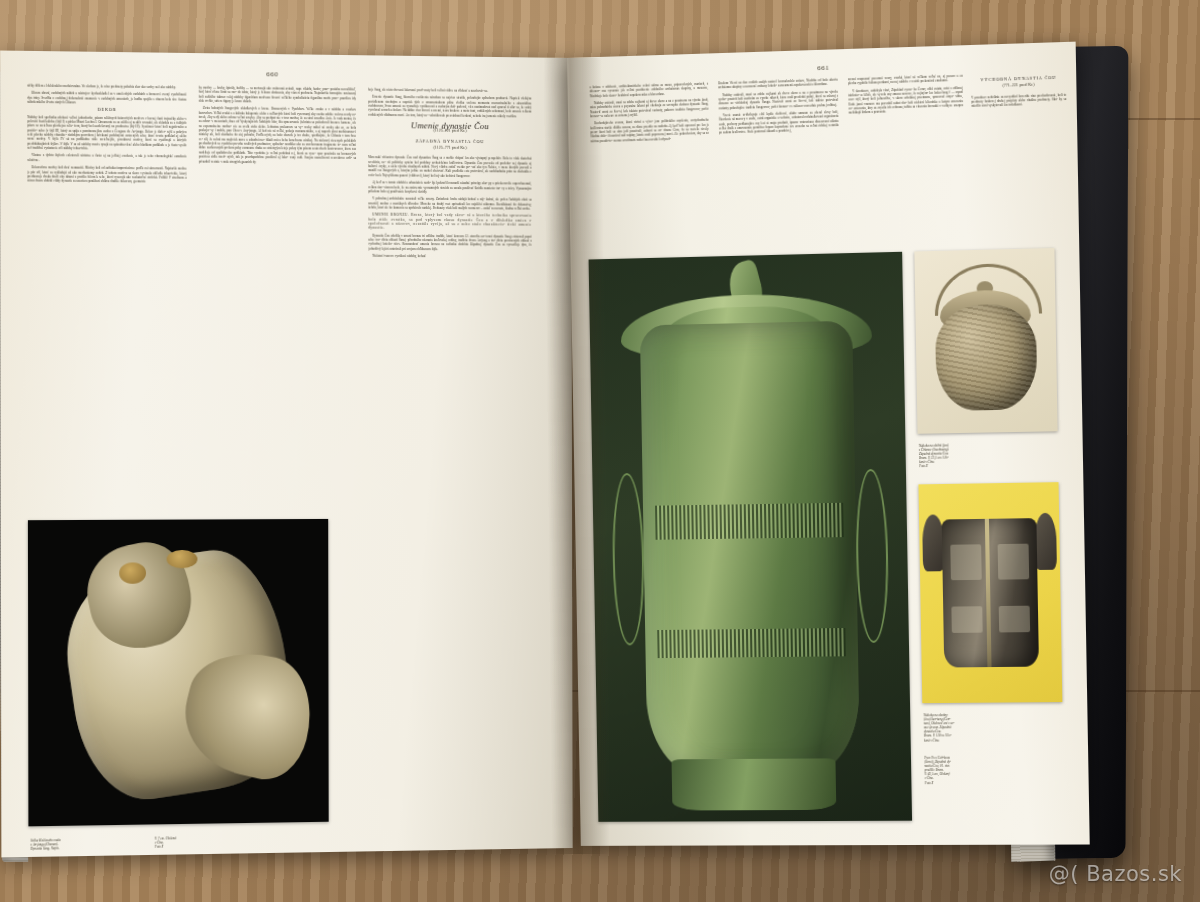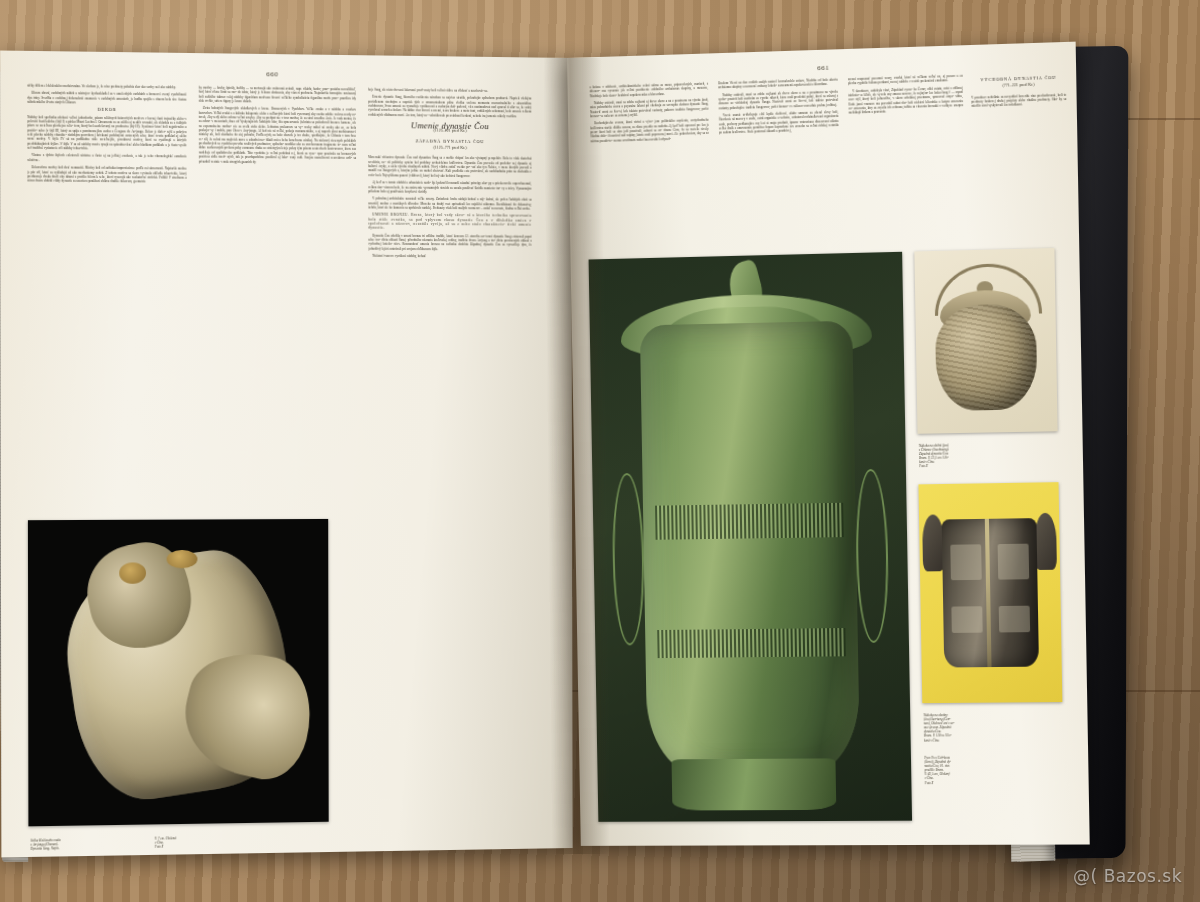--- a/index.html
+++ b/index.html
@@ -393,21 +393,21 @@
     background: linear-gradient(120deg, #5d564a, #35302a);
     border-radius: 50% 50% 20% 20%;
   }
 
   
   .watermark {
     position: absolute;
     right: 18px;
     bottom: 16px;
     font-family: "DejaVu Sans", sans-serif;
-    font-size: 17px;
+    font-size: 21px;
     color: rgba(255,255,255,0.55);
     letter-spacing: 0.5px;
     text-shadow: 0 1px 2px rgba(0,0,0,0.45);
     text-align: center;
   }
 </style>
 </head>
 <body>
 
 <div id="scene">

